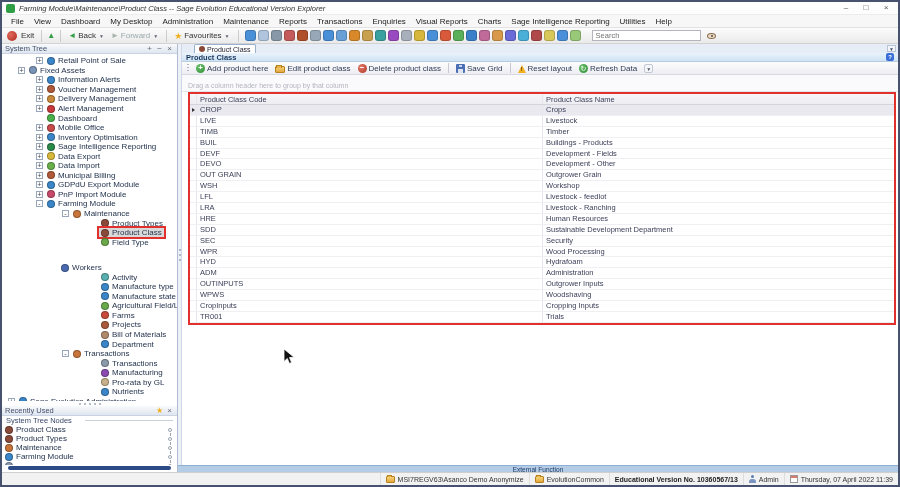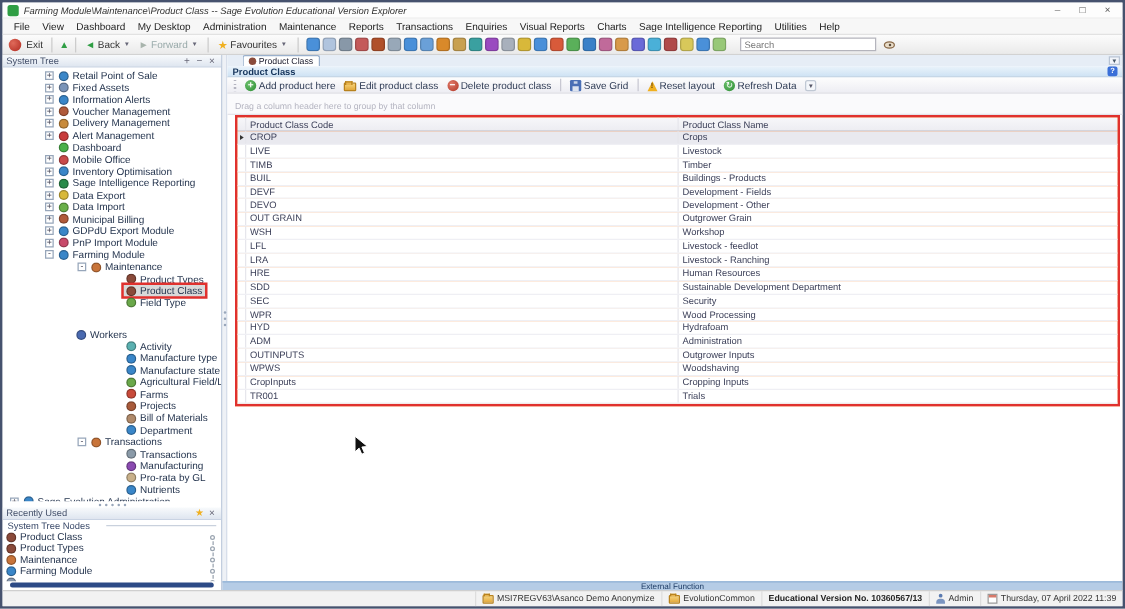--- a/index.html
+++ b/index.html
@@ -86,21 +86,21 @@
   .ic-disk::after{content:"";position:absolute;left:2px;bottom:0;width:5px;height:4px;background:#dde4f0;}
   .ic-disk::before{content:"";position:absolute;left:3px;top:1px;width:3px;height:2px;background:#c8d4e8;}
   .ic-warn{width:0;height:0;border-left:4.5px solid transparent;border-right:4.5px solid transparent;border-bottom:8px solid #f0b020;margin-top:1px;}
   .ic-warn b{position:absolute;left:-1px;top:1px;font-size:6px;color:#6a4200;font-weight:bold;}
   .tsep{width:1px;height:10px;background:#c8c8d2;margin:0 2px;flex:none;}
   .tb-dd{width:9px;height:9px;border:1px solid #c0c8d4;background:#f4f6fa;border-radius:2px;font-size:5px;color:#556;text-align:center;line-height:8px;margin-left:2px;}
   #groupbar{height:17px;background:#fafafc;border-bottom:1px solid #e4e4ea;display:flex;align-items:flex-end;padding:0 6px 2px;}
   #groupbar span{font-size:7px;color:#b4b4c0;}
 
   
-  #gridwrap{position:absolute;left:6px;right:2px;top:48px;height:233px;border:2px solid #e0312e;background:#f97316;}
+  #gridwrap{position:absolute;left:6px;right:2px;top:48px;height:233px;border:2px solid #e0312e;background:#14b8a6;}
   .g-header{height:11px;display:flex;background:linear-gradient(#f7f7fa,#ededf2);border-bottom:1px solid #d4d4dc;}
   .g-selcol{width:7px;flex:none;border-right:1px solid #e6e6ec;display:flex;align-items:center;justify-content:center;}
   .g-col1{width:346px;flex:none;border-right:1px solid #e6e6ec;padding-left:3px;font-size:7.5px;color:#3b3f58;line-height:11px;white-space:nowrap;overflow:hidden;}
   .g-col2{flex:1;padding-left:3px;font-size:7.5px;color:#3b3f58;line-height:11px;white-space:nowrap;overflow:hidden;}
   .g-row{height:10.9px;display:flex;border-bottom:1px solid #efeff4;background:#fff;}
   .g-row .g-col1,.g-row .g-col2{line-height:10.5px;}
   .g-row.sel{background:#e9e9ef;}
   .sel-marker{width:0;height:0;border-left:3px solid #333;border-top:2.5px solid transparent;border-bottom:2.5px solid transparent;}
 
   
@@ -220,21 +220,21 @@
       </span>
     </div>
     <div id="tree">
         <div class="tree-item" style="padding-left: 34px;">
           <span class="expander">+</span>
           <span class="node-box">
             <span class="tree-icon" style="background: rgb(58, 134, 200);"></span>
             <span class="tree-label">Retail Point of Sale</span>
           </span>
         </div>
-        <div class="tree-item" style="padding-left: 34px;">
+        <div class="tree-item" style="padding-left: 16px;">
           <span class="expander">+</span>
           <span class="node-box">
             <span class="tree-icon" style="background: rgb(122, 148, 184);"></span>
             <span class="tree-label">Fixed Assets</span>
           </span>
         </div>
         <div class="tree-item" style="padding-left: 34px;">
           <span class="expander">+</span>
           <span class="node-box">
             <span class="tree-icon" style="background: rgb(58, 134, 200);"></span>

